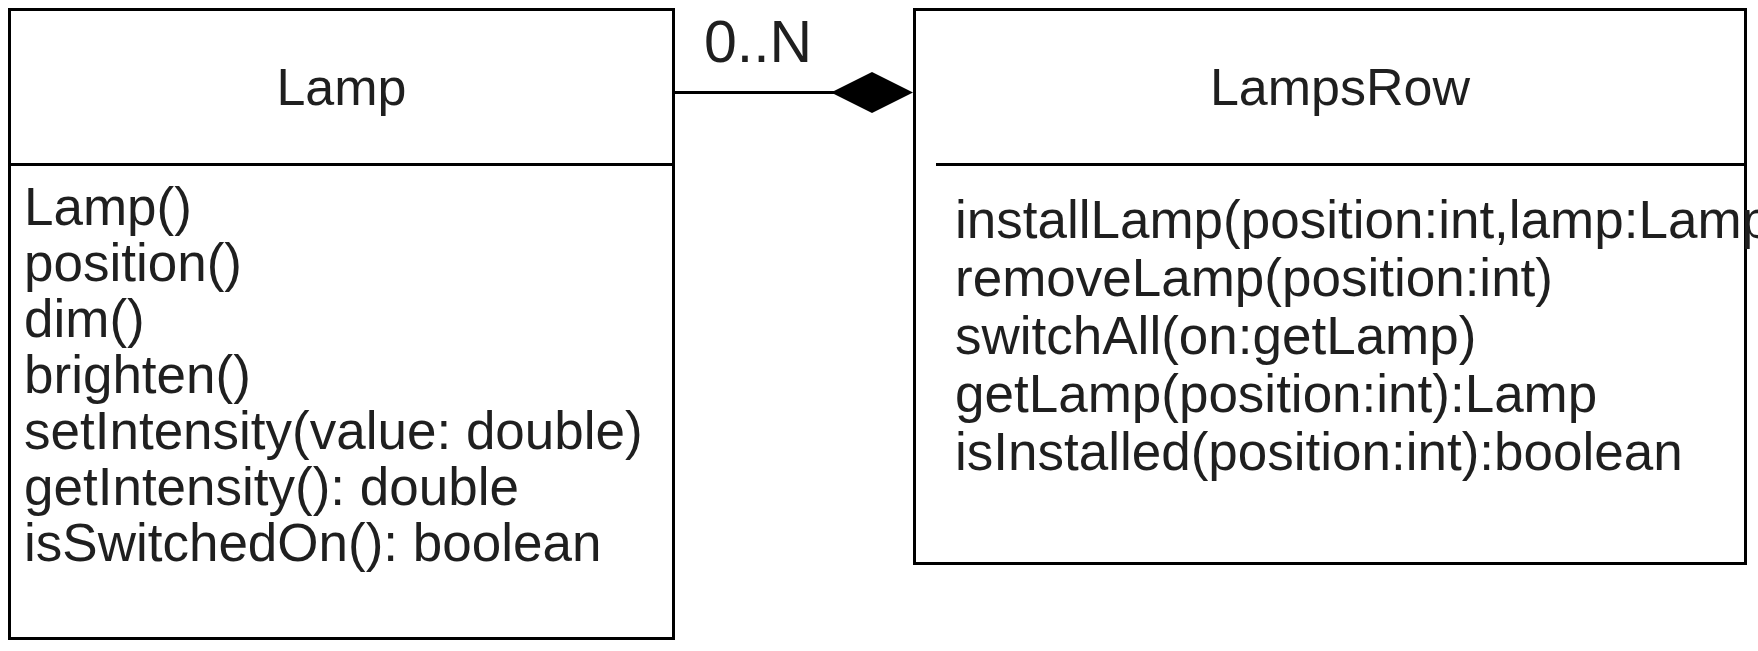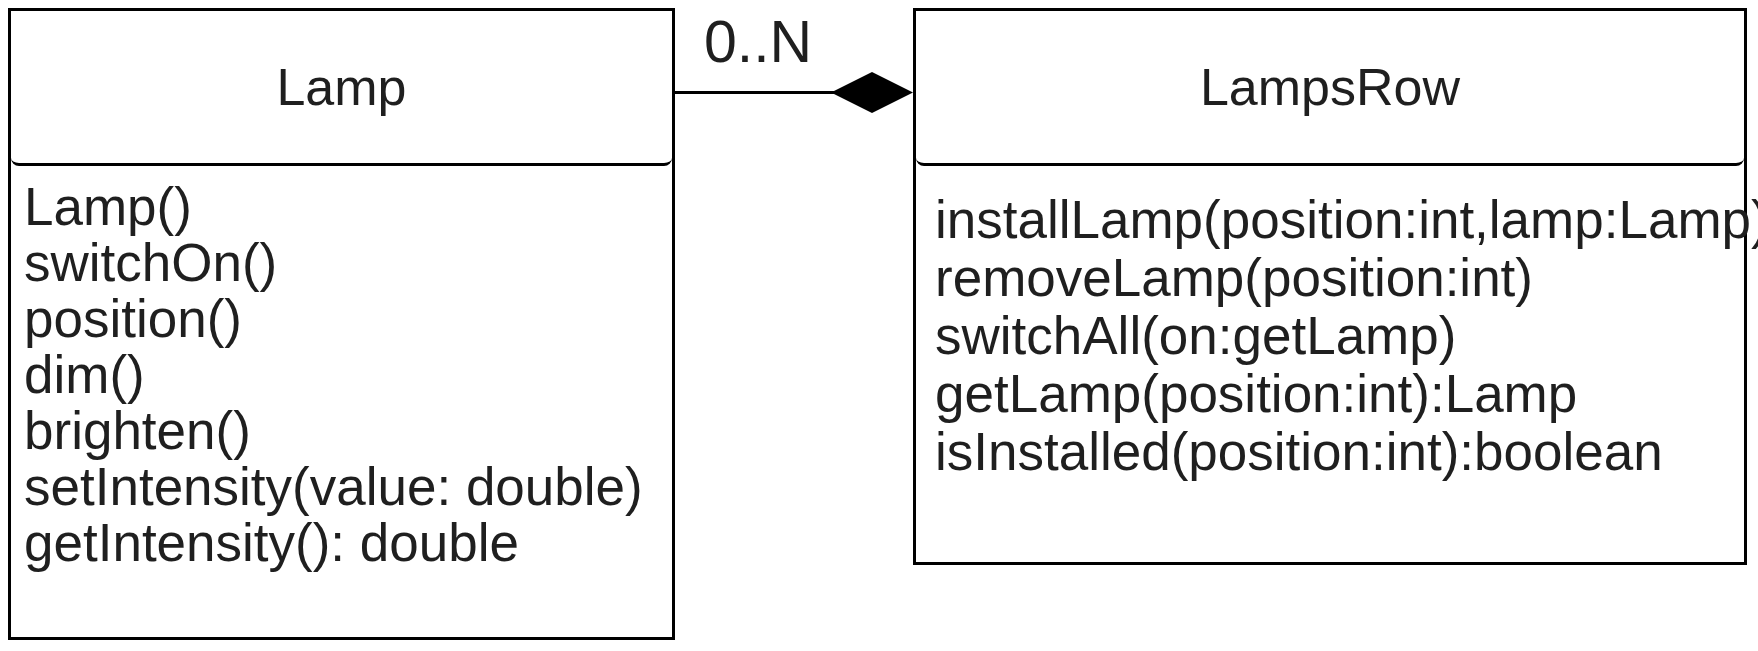--- a/index.html
+++ b/index.html
@@ -27,21 +27,20 @@
   .class-box .title {
     box-sizing: border-box;
     height: 155px;
     border-bottom: 3px solid #000000;
     display: flex;
     align-items: center;
     justify-content: center;
     font-size: 52px;
     letter-spacing: 0px;
     white-space: nowrap;
-    border-radius: 8px;
   }
   .class-box .methods {
     box-sizing: border-box;
     white-space: nowrap;
     font-size: 53px;
   }
   .method-line {
     white-space: nowrap;
   }
   #lamp-box {
@@ -52,20 +51,21 @@
   }
   #lamp-box .methods {
     padding: 13px 0 0 13px;
     line-height: 56px;
   }
   #lampsrow-box {
     left: 913px;
     top: 8px;
     width: 834px;
     height: 557px;
+    padding-left: 20px;
   }
   #lampsrow-box .methods {
     padding: 25px 0 0 19px;
     line-height: 58px;
   }
   .assoc-line {
     position: absolute;
     left: 675px;
     top: 91px;
     width: 160px;
@@ -93,26 +93,26 @@
 </style>
 </head>
 <body>
 
 <div class="stage">
 
   <div class="class-box" id="lamp-box">
     <div class="title">Lamp</div>
     <div class="methods">
       <div class="method-line">Lamp()</div>
-      <div class="method-line">switchOn()</div>
       <div class="method-line">position()</div>
       <div class="method-line">dim()</div>
       <div class="method-line">brighten()</div>
       <div class="method-line">setIntensity(value: double)</div>
       <div class="method-line">getIntensity(): double</div>
+      <div class="method-line">isSwitchedOn(): boolean</div>
     </div>
   </div>
 
   <div class="assoc-line"></div>
 
   <div class="multiplicity">0..N</div>
 
   <svg class="assoc-diamond" viewBox="0 0 82 41" xmlns="http://www.w3.org/2000/svg">
     <polygon points="0,20.5 41,0 82,20.5 41,41" fill="#000000"></polygon>
   </svg>

